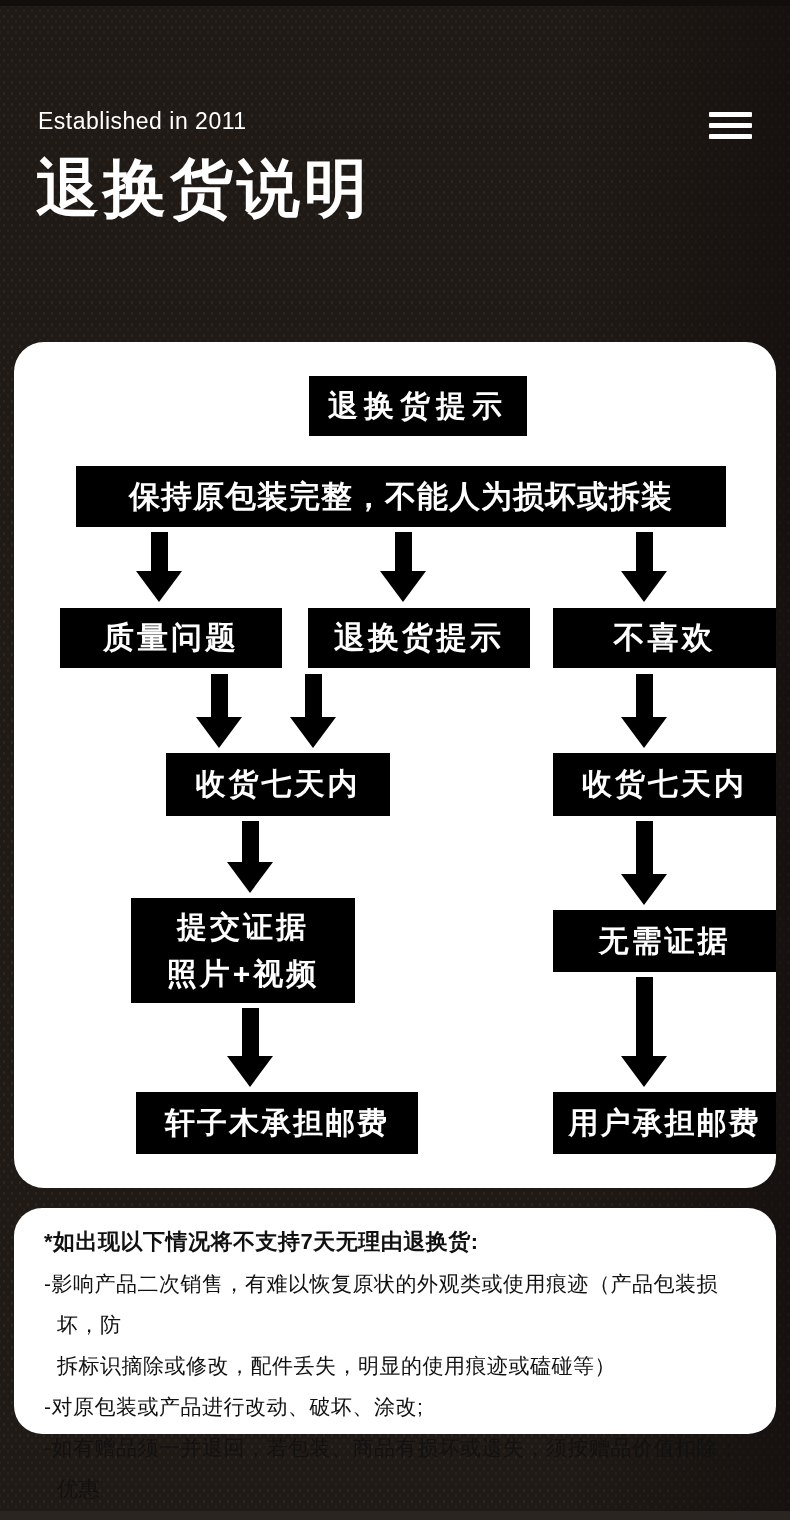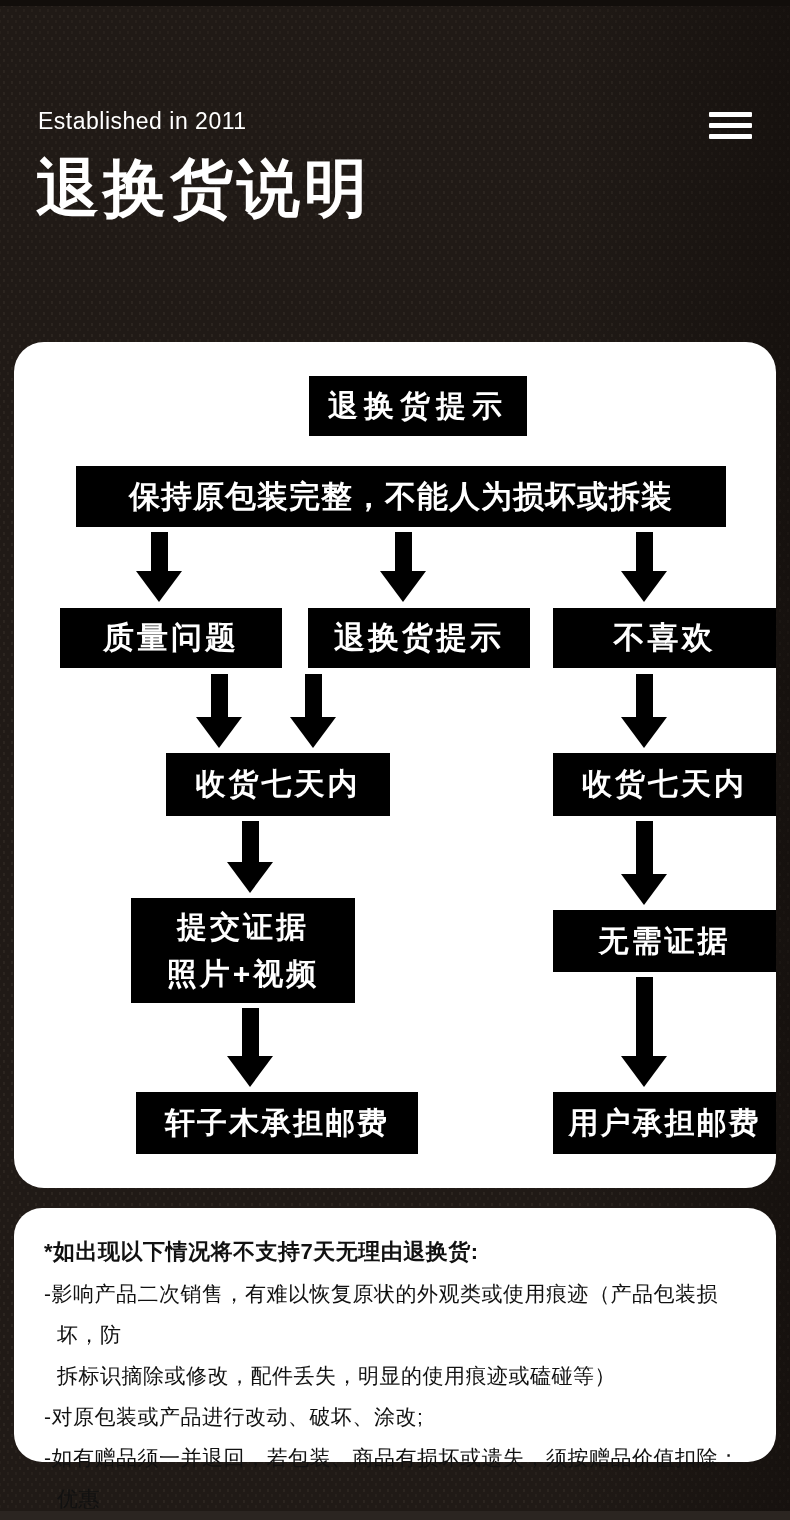--- a/index.html
+++ b/index.html
@@ -57,23 +57,23 @@
   .a-r2-0{left:182px;top:332px;height:74px;}
   .a-r2-1{left:276px;top:332px;height:74px;}
   .a-r2-2{left:607px;top:332px;height:74px;}
   .a-r3-0{left:213px;top:479px;height:72px;}
   .a-r3-1{left:607px;top:479px;height:84px;}
   .a-r4-0{left:213px;top:666px;height:79px;}
   .a-r4-1{left:607px;top:635px;height:110px;}
 
   
   .notes-card{
-    position:absolute;left:14px;top:1208px;width:762px;height:254px;
+    position:absolute;left:14px;top:1208px;width:762px;height:226px;
     background:#ffffff;border-radius:28px;box-sizing:border-box;
-    padding:22px 26px 0 30px;color:#111111;
+    padding:12px 26px 0 30px;color:#111111;
   }
   .notes-heading{font-size:22px;font-weight:700;line-height:43px;letter-spacing:0.5px;}
   .note-item{font-size:21px;line-height:41px;padding-left:13px;text-indent:-13px;white-space:pre-line;letter-spacing:0.5px;}
 </style>
 </head>
 <body>
 
 <div class="page">
   <div class="top-strip"></div>
 

